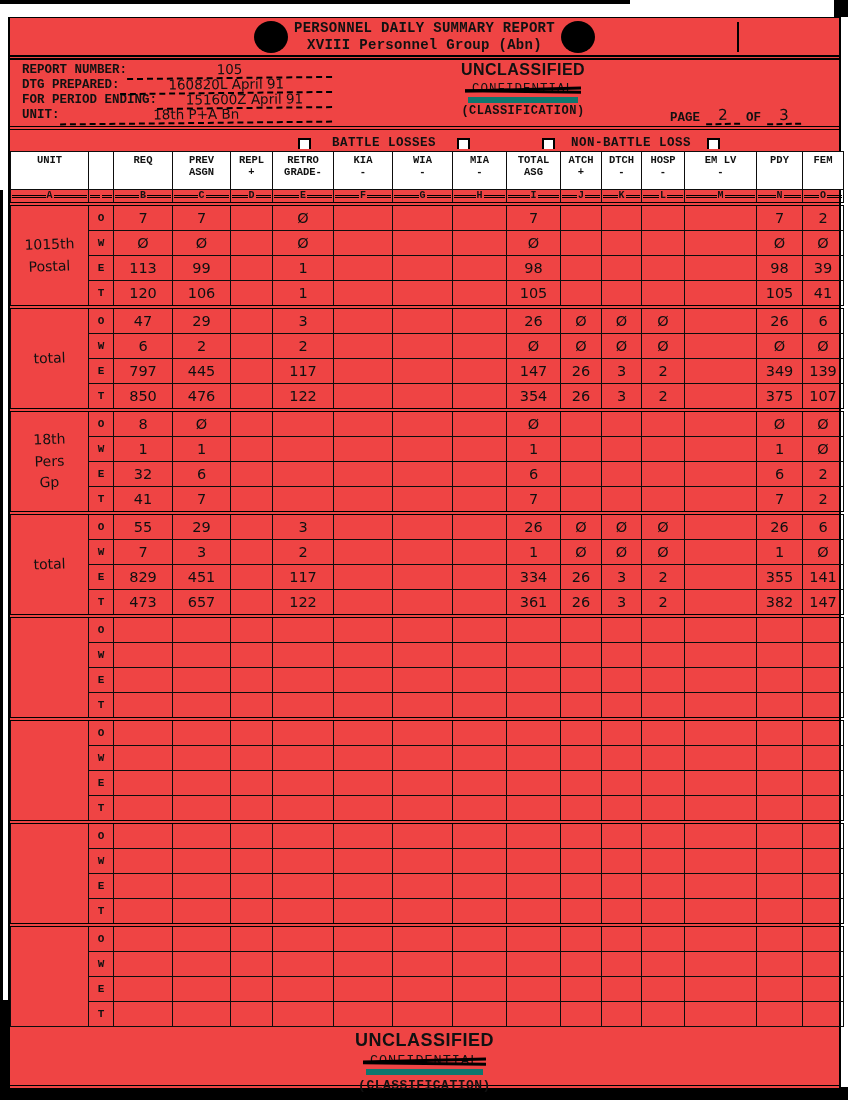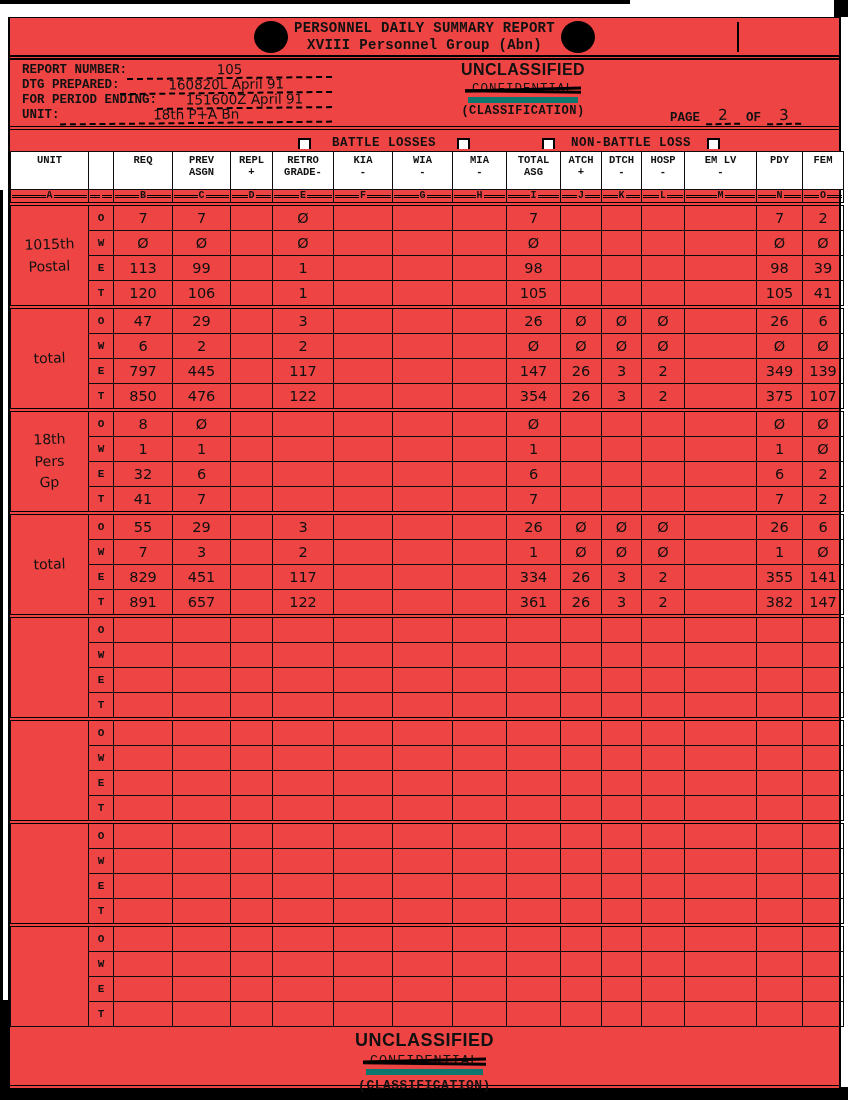--- a/index.html
+++ b/index.html
@@ -599,21 +599,21 @@
           <td class="hw">334</td>
           <td class="hw">26</td>
           <td class="hw">3</td>
           <td class="hw">2</td>
           <td class="hw"></td>
           <td class="hw">355</td>
           <td class="hw">141</td>
         </tr>
         <tr>
           <td class="cat-cell">T</td>
-          <td class="hw">891</td>
+          <td class="hw">473</td>
           <td class="hw">657</td>
           <td class="hw"></td>
           <td class="hw">122</td>
           <td class="hw"></td>
           <td class="hw"></td>
           <td class="hw"></td>
           <td class="hw">361</td>
           <td class="hw">26</td>
           <td class="hw">3</td>
           <td class="hw">2</td>

